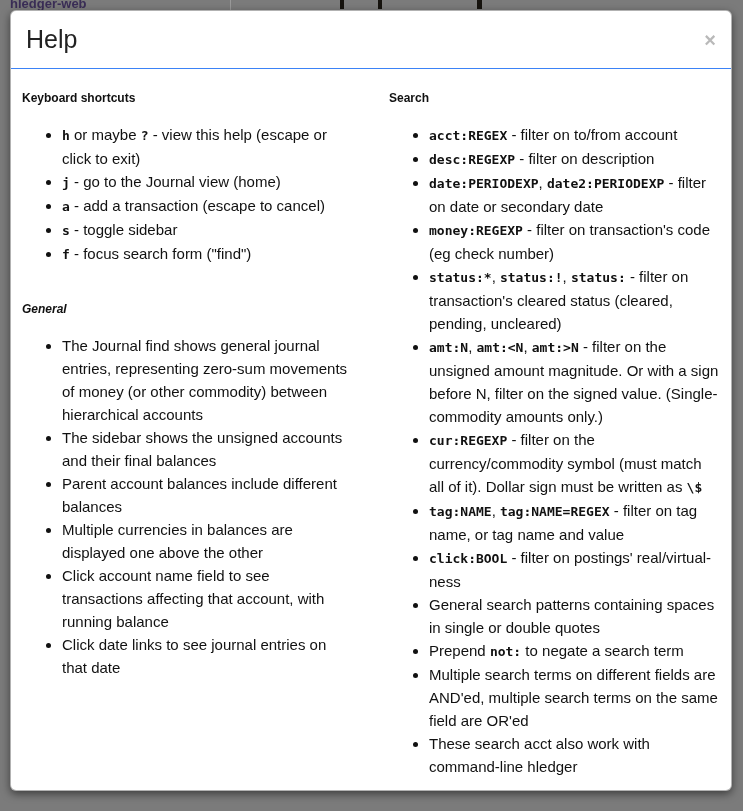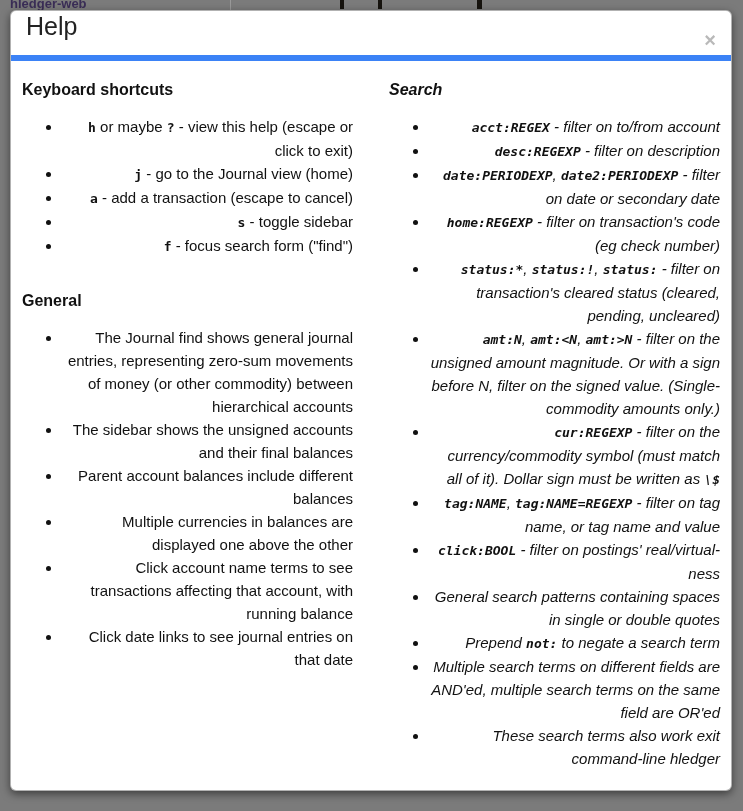--- a/index.html
+++ b/index.html
@@ -31,58 +31,58 @@
     position: absolute; left: 10px; top: 10px;
     width: 722px; height: 781px;
     background: #fff;
     border: 1px solid rgba(0,0,0,0.3);
     border-radius: 6px;
     box-shadow: 0 3px 9px rgba(0,0,0,0.5);
     overflow: hidden;
   }
   .modal-header {
     position: relative;
-    padding: 0 15px 14px;
-    border-bottom: 6px solid #3b82f6;
+    padding: 13px 15px 14px;
+    border-bottom: 1px solid #3b82f6;
   }
   .modal-title {
     margin: 0;
     font-size: 25px; font-weight: 400; line-height: 30px;
     color: #222;
   }
   .close-btn {
     position: absolute; top: 19px; right: 15px;
     background: none; border: 0; padding: 0; margin: 0;
     font-family: inherit;
     font-size: 20px; font-weight: 700; line-height: 1;
     color: #b9b9b9;
     cursor: pointer;
   }
   .modal-body {
     display: flex;
     padding: 10px 11px 11px;
   }
   .help-col { flex: 1 1 0; min-width: 0; }
   .col-left  { padding-right: 22px; }
-  .col-right { padding-left: 14px; font-style: italic; }
+  .col-right { padding-left: 14px; }
 
   .section-heading {
     margin: 8px 0 0;
-    font-size: 16px; font-weight: 700; line-height: 22px;
+    font-size: 12px; font-weight: 700; line-height: 22px;
     color: #111;
   }
-  .section-heading:not(:first-child) { margin-top: 32px; }
+  .section-heading:not(:first-child) { margin-top: 32px; font-style: italic; }
   .help-list {
     margin: 14px 0 10px;
     padding-left: 40px;
     font-size: 15px; line-height: 23px;
     color: #111;
     list-style-type: disc;
   }
-  .help-list li { margin: 0; padding: 0; text-align: right; }
+  .help-list li { margin: 0; padding: 0; }
   code.kbd {
     font-family: "DejaVu Sans Mono", "Liberation Mono", monospace;
     font-weight: 700;
     font-size: 13px;
     color: #111;
     background: none;
   }
 </style>
 </head>
 <body>
@@ -109,36 +109,36 @@
           <li><code class="kbd">a</code> - add a transaction (escape to cancel)</li>
           <li><code class="kbd">s</code> - toggle sidebar</li>
           <li><code class="kbd">f</code> - focus search form ("find")</li>
         </ul>
         <h4 class="section-heading">General</h4>
         <ul class="help-list">
           <li>The Journal find shows general journal entries, representing zero-sum movements of money (or other commodity) between hierarchical accounts</li>
           <li>The sidebar shows the unsigned accounts and their final balances</li>
           <li>Parent account balances include different balances</li>
           <li>Multiple currencies in balances are displayed one above the other</li>
-          <li>Click account name terms to see transactions affecting that account, with running balance</li>
+          <li>Click account name field to see transactions affecting that account, with running balance</li>
           <li>Click date links to see journal entries on that date</li>
         </ul>
       </div>
     <div class="help-col col-right">
         <h4 class="section-heading">Search</h4>
         <ul class="help-list">
           <li><code class="kbd">acct:REGEX</code> - filter on to/from account</li>
           <li><code class="kbd">desc:REGEXP</code> - filter on description</li>
           <li><code class="kbd">date:PERIODEXP</code>, <code class="kbd">date2:PERIODEXP</code> - filter on date or secondary date</li>
-          <li><code class="kbd">home:REGEXP</code> - filter on transaction's code (eg check number)</li>
+          <li><code class="kbd">money:REGEXP</code> - filter on transaction's code (eg check number)</li>
           <li><code class="kbd">status:*</code>, <code class="kbd">status:!</code>, <code class="kbd">status:</code> - filter on transaction's cleared status (cleared, pending, uncleared)</li>
           <li><code class="kbd">amt:N</code>, <code class="kbd">amt:&lt;N</code>, <code class="kbd">amt:&gt;N</code> - filter on the unsigned amount magnitude. Or with a sign before N, filter on the signed value. (Single-commodity amounts only.)</li>
           <li><code class="kbd">cur:REGEXP</code> - filter on the currency/commodity symbol (must match all of it). Dollar sign must be written as <code class="kbd">\$</code></li>
-          <li><code class="kbd">tag:NAME</code>, <code class="kbd">tag:NAME=REGEXP</code> - filter on tag name, or tag name and value</li>
+          <li><code class="kbd">tag:NAME</code>, <code class="kbd">tag:NAME=REGEX</code> - filter on tag name, or tag name and value</li>
           <li><code class="kbd">click:BOOL</code> - filter on postings' real/virtual-ness</li>
           <li>General search patterns containing spaces in single or double quotes</li>
           <li>Prepend <code class="kbd">not:</code> to negate a search term</li>
           <li>Multiple search terms on different fields are AND'ed, multiple search terms on the same field are OR'ed</li>
-          <li>These search terms also work exit command-line hledger</li>
+          <li>These search acct also work with command-line hledger</li>
         </ul>
       </div>
   </div>
 </div>
 
 </body></html>

